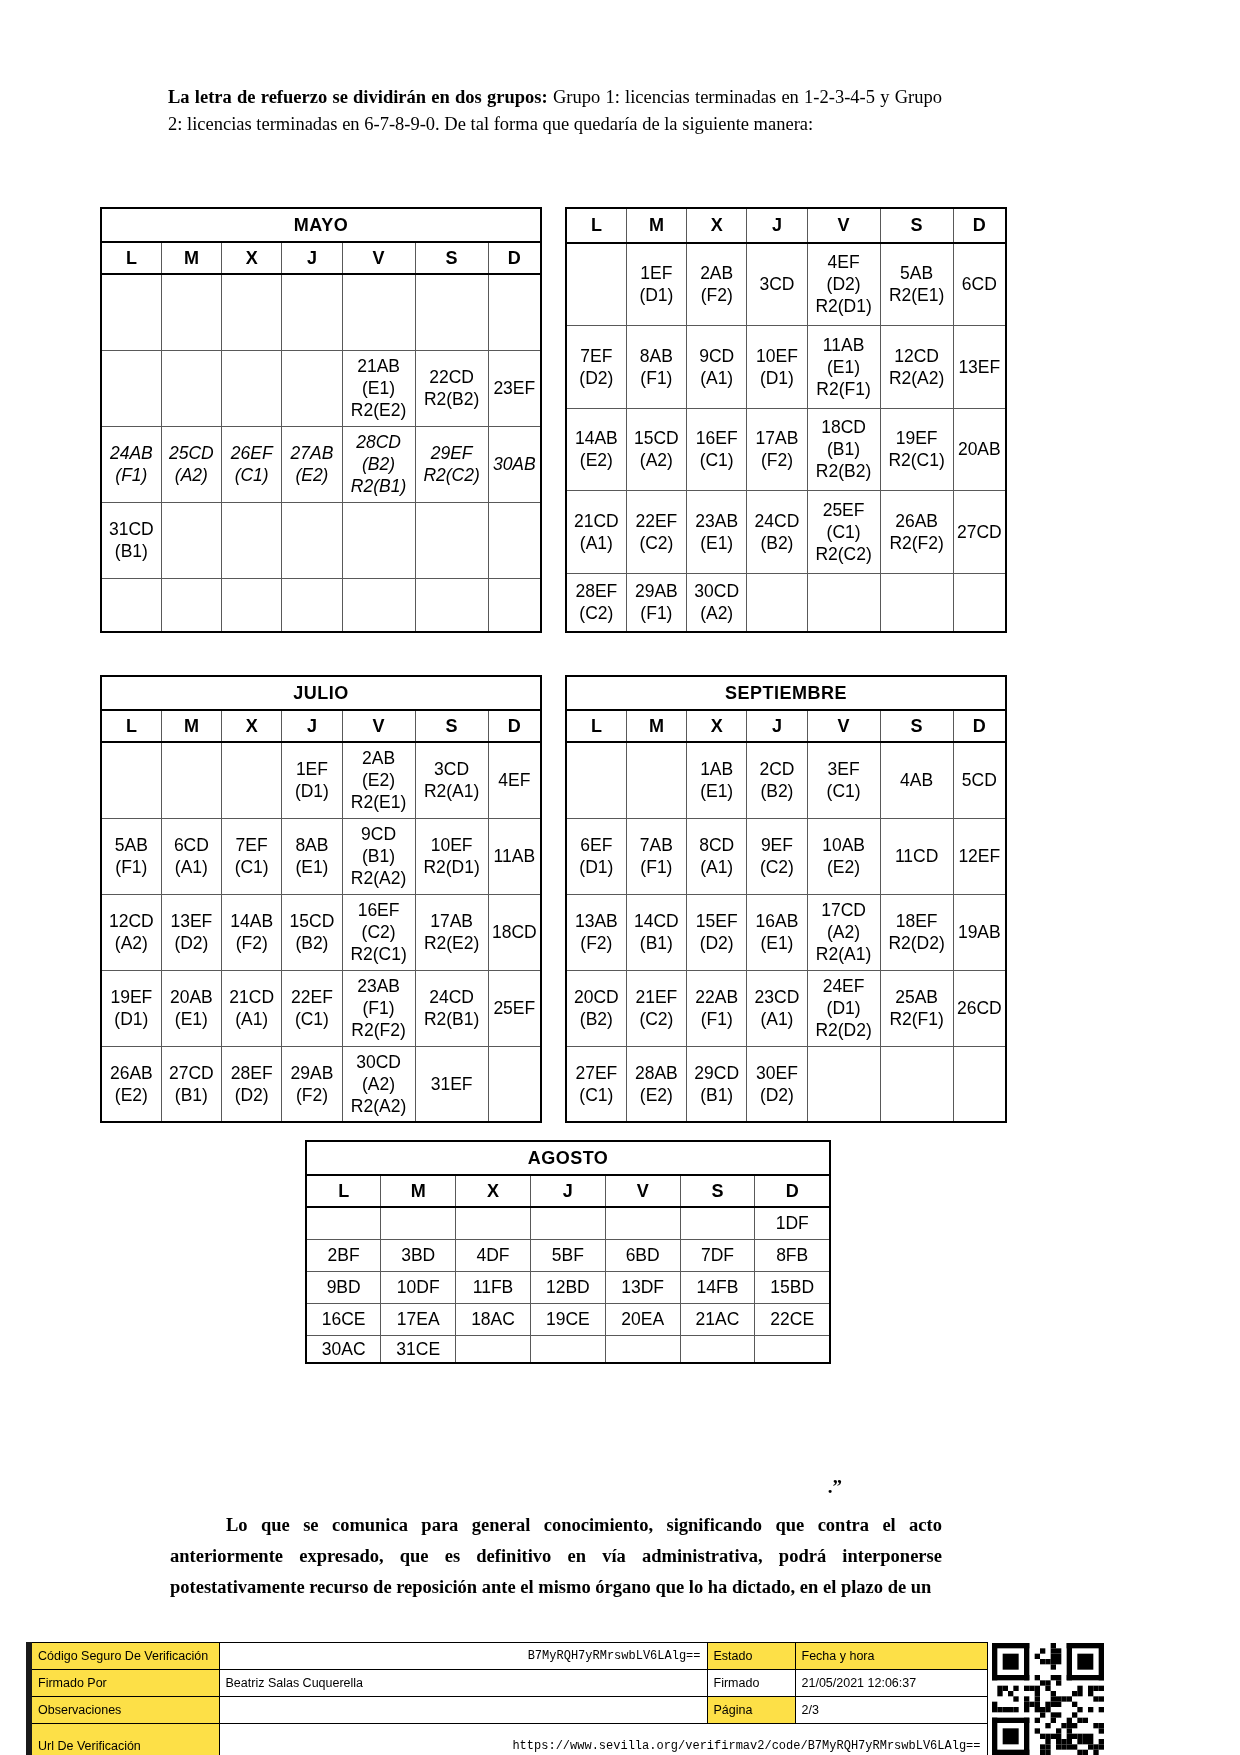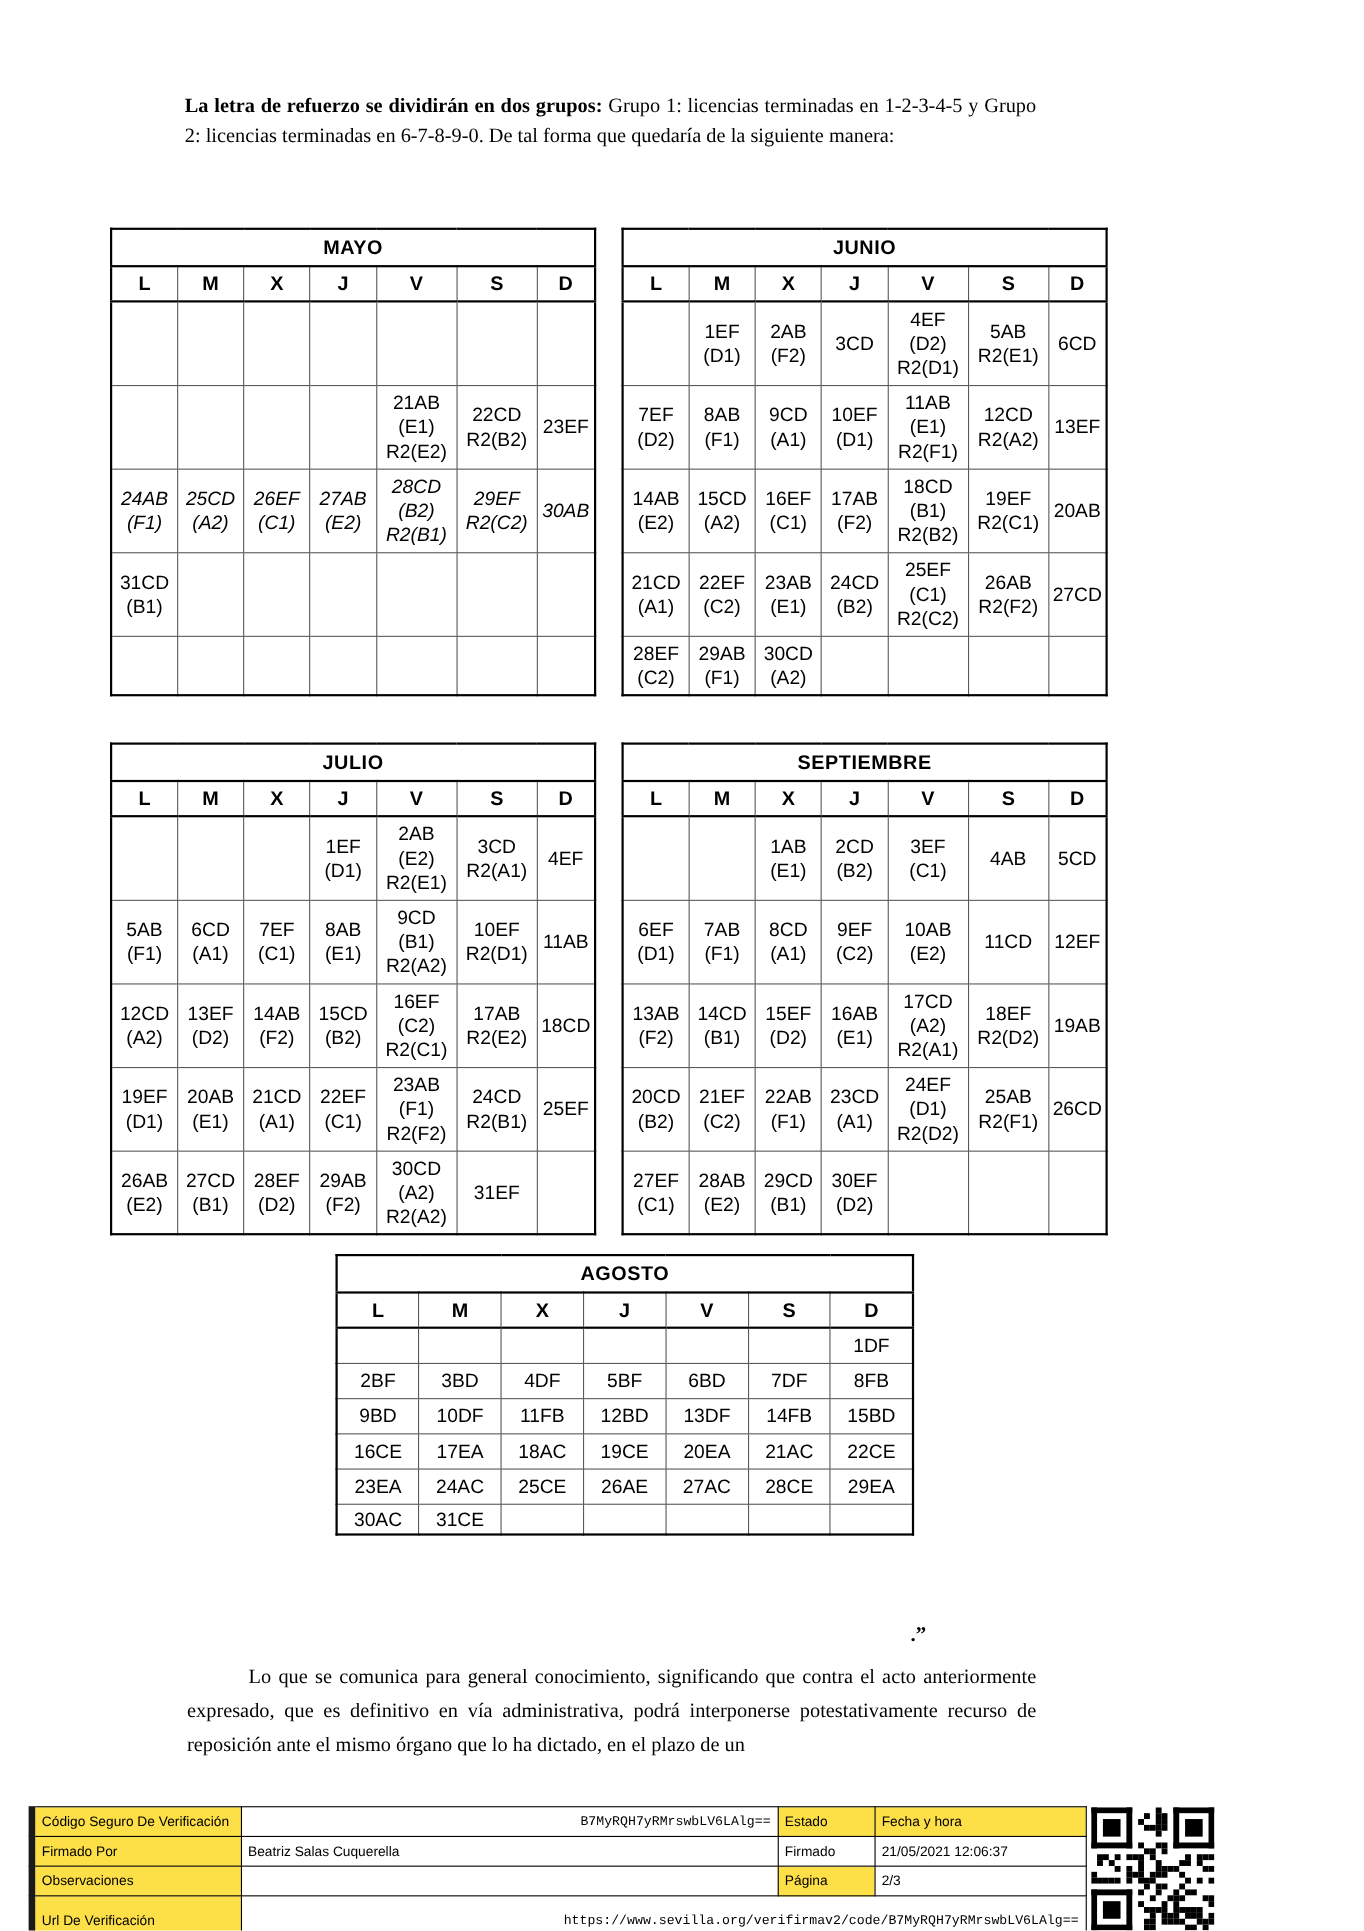--- a/index.html
+++ b/index.html
@@ -36,21 +36,21 @@
     text-align:center;vertical-align:middle;font-size:17.5px;line-height:22px;
     white-space:pre-line;padding:2px 1px;font-family:"Liberation Sans",sans-serif;
   }
   
   .close-quote{
     position:absolute;left:0;top:1476px;width:842px;text-align:right;
     font-family:"Liberation Serif",serif;font-weight:bold;font-size:19px;
   }
   .closing{
     position:absolute;left:170px;top:1510px;width:772px;margin:0;
-    font-family:"Liberation Serif",serif;font-weight:normal;font-size:18.5px;
+    font-family:"Liberation Serif",serif;font-weight:bold;font-size:18.5px;
     line-height:31px;text-align:justify;text-indent:56px;
   }
   
   .vfwrap{position:absolute;left:26px;top:1642px;}
   table.vftable{
     border-collapse:collapse;table-layout:fixed;width:958px;
     border:1px solid #000;border-left:6px solid #1a1a1a;
     font-size:12.5px;
   }
   .vftable td{border:1px solid #000;height:24px;padding:1px 6px;vertical-align:middle;}
@@ -156,23 +156,20 @@
       <colgroup>
         <col style="width: 13.7%;">
         <col style="width: 13.7%;">
         <col style="width: 13.7%;">
         <col style="width: 13.7%;">
         <col style="width: 16.6%;">
         <col style="width: 16.6%;">
         <col style="width: 12%;">
       </colgroup>
       <tbody>
-        <tr>
-          <th colspan="7" class="cal-title">JUNIO</th>
-        </tr>
         <tr class="cal-days">
           <th>L</th>
           <th>M</th>
           <th>X</th>
           <th>J</th>
           <th>V</th>
           <th>S</th>
           <th>D</th>
         </tr>
         <tr style="height: 76px;">
@@ -503,29 +500,20 @@
           <td>15BD</td>
         </tr>
         <tr style="height: 32px;">
           <td>16CE</td>
           <td>17EA</td>
           <td>18AC</td>
           <td>19CE</td>
           <td>20EA</td>
           <td>21AC</td>
           <td>22CE</td>
-        </tr>
-        <tr style="height: 32px;">
-          <td>23EA</td>
-          <td>24AC</td>
-          <td>25CE</td>
-          <td>26AE</td>
-          <td>27AC</td>
-          <td>28CE</td>
-          <td>29EA</td>
         </tr>
         <tr style="height: 24px;">
           <td>30AC</td>
           <td>31CE</td>
           <td></td>
           <td></td>
           <td></td>
           <td></td>
           <td></td>
         </tr>

